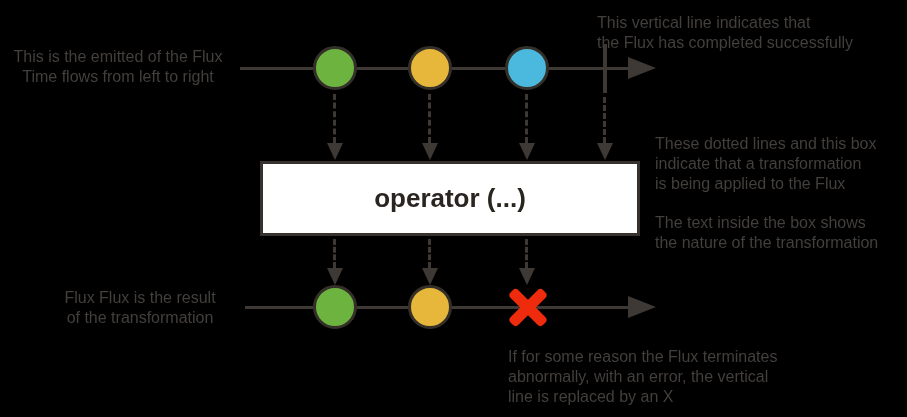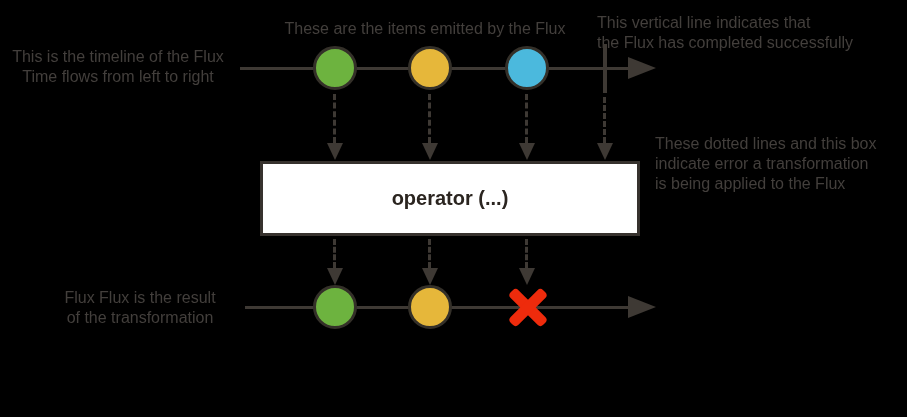--- a/index.html
+++ b/index.html
@@ -26,45 +26,49 @@
     border-top:17px solid #3e3934;
   }
   .item{
     position:absolute;width:44px;height:44px;border-radius:50%;
     border:3px solid #343029;box-sizing:border-box;
   }
   .opbox{
     position:absolute;left:260px;top:161px;width:380px;height:75px;
     background:#ffffff;border:3px solid #37322e;box-sizing:border-box;
     display:flex;align-items:center;justify-content:center;
-    font-weight:bold;font-size:20px;color:#2b2520;
+    font-weight:bold;font-size:26px;color:#2b2520;
   }
   .xmark{position:absolute;left:505px;top:284px;width:46px;height:46px;}
   .xmark .bar{
     position:absolute;left:0;top:18px;width:46px;height:11px;
     background:#ee2b0c;border-radius:4px;
   }
   .xmark .bar.a{transform:rotate(45deg);}
   .xmark .bar.b{transform:rotate(-45deg);}
 </style>
 </head>
 <body>
 
 <div class="canvas">
 
-  <div class="note center" style="left:2px;top:47px;width:232px;">This is the timeline of the Flux
+  <div class="note center" style="left:2px;top:47px;width:232px;">This is the emitted of the Flux
 Time flows from left to right</div>
-  <div class="note center" style="left:255px;top:19px;width:340px;">These are the items emitted by the Flux</div>
   <div class="note" style="left:597px;top:13px;width:300px;">This vertical line indicates that
 the Flux has completed successfully</div>
   <div class="note" style="left:655px;top:134px;width:250px;">These dotted lines and this box
-indicate error a transformation
+indicate that a transformation
 is being applied to the Flux</div>
+  <div class="note" style="left:655px;top:213px;width:250px;">The text inside the box shows
+the nature of the transformation</div>
   <div class="note center" style="left:45px;top:288px;width:190px;">Flux Flux is the result
 of the transformation</div>
+  <div class="note" style="left:508px;top:347px;width:320px;">If for some reason the Flux terminates
+abnormally, with an error, the vertical
+line is replaced by an X</div>
 
   <div class="hline" style="left:240px;top:67px;width:390px;"></div>
   <div class="arrow-right" style="left:628px;top:57px;"></div>
   <div class="vcomplete" style="left:603px;top:44px;height:49px;"></div>
 
   <div class="item" style="left: 313px; top: 46px; background-color: rgb(109, 179, 63);"></div>
   <div class="item" style="left: 408px; top: 46px; background-color: rgb(230, 183, 58);"></div>
   <div class="item" style="left: 505px; top: 46px; background-color: rgb(75, 185, 221);"></div>
 
   <div class="dash" style="left:333px;top:94px;height:49px;"></div>

